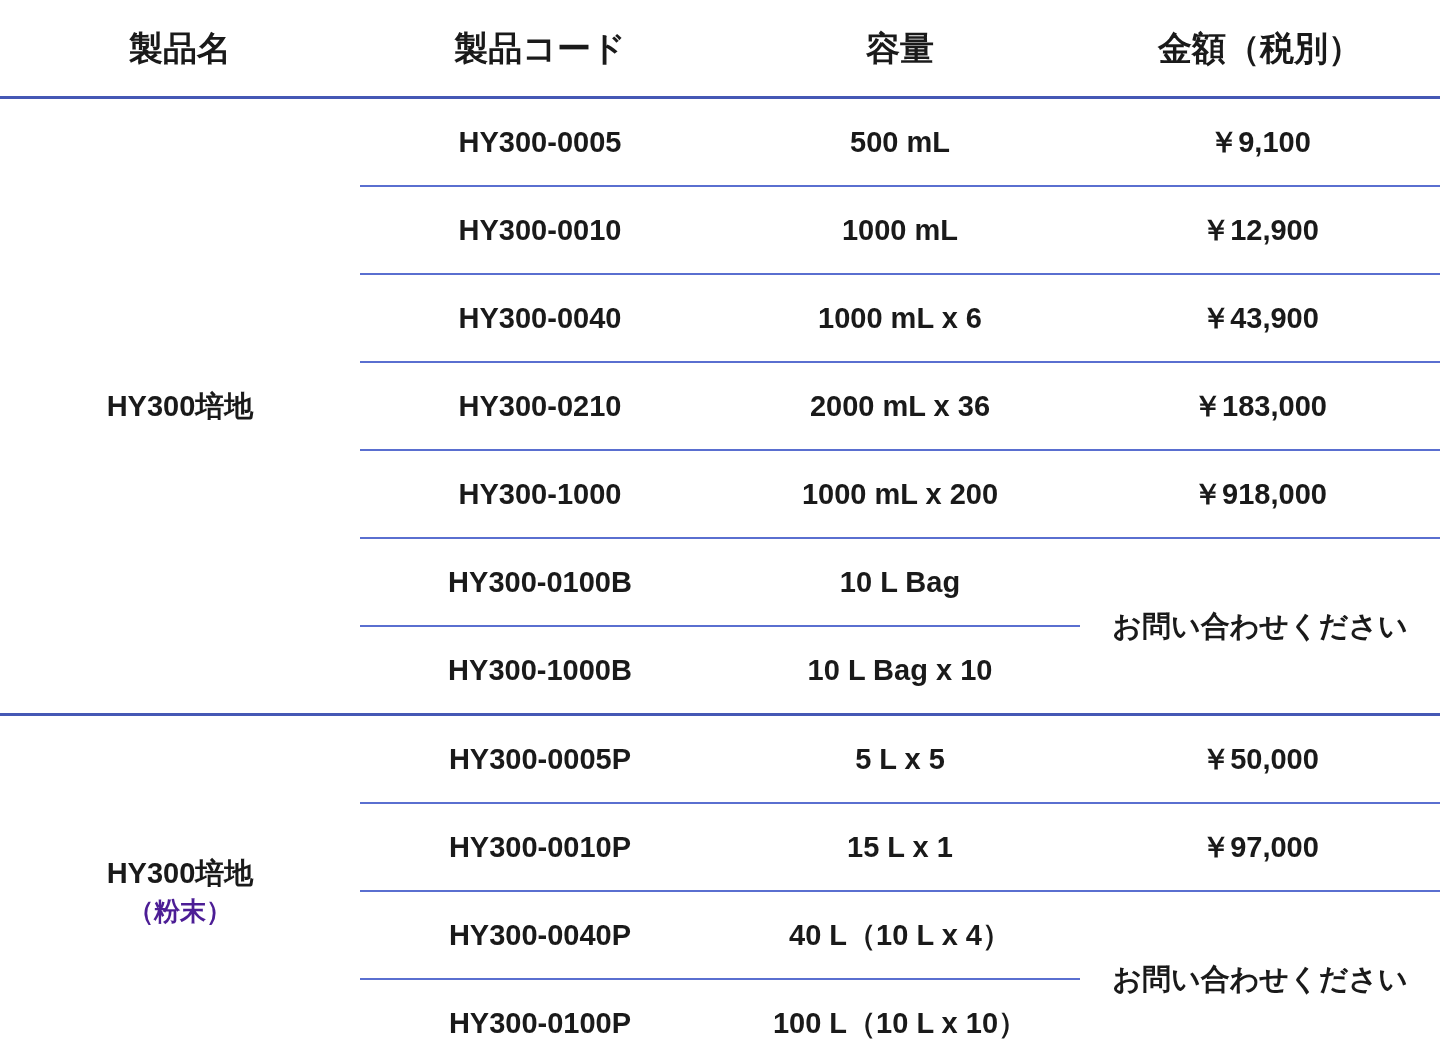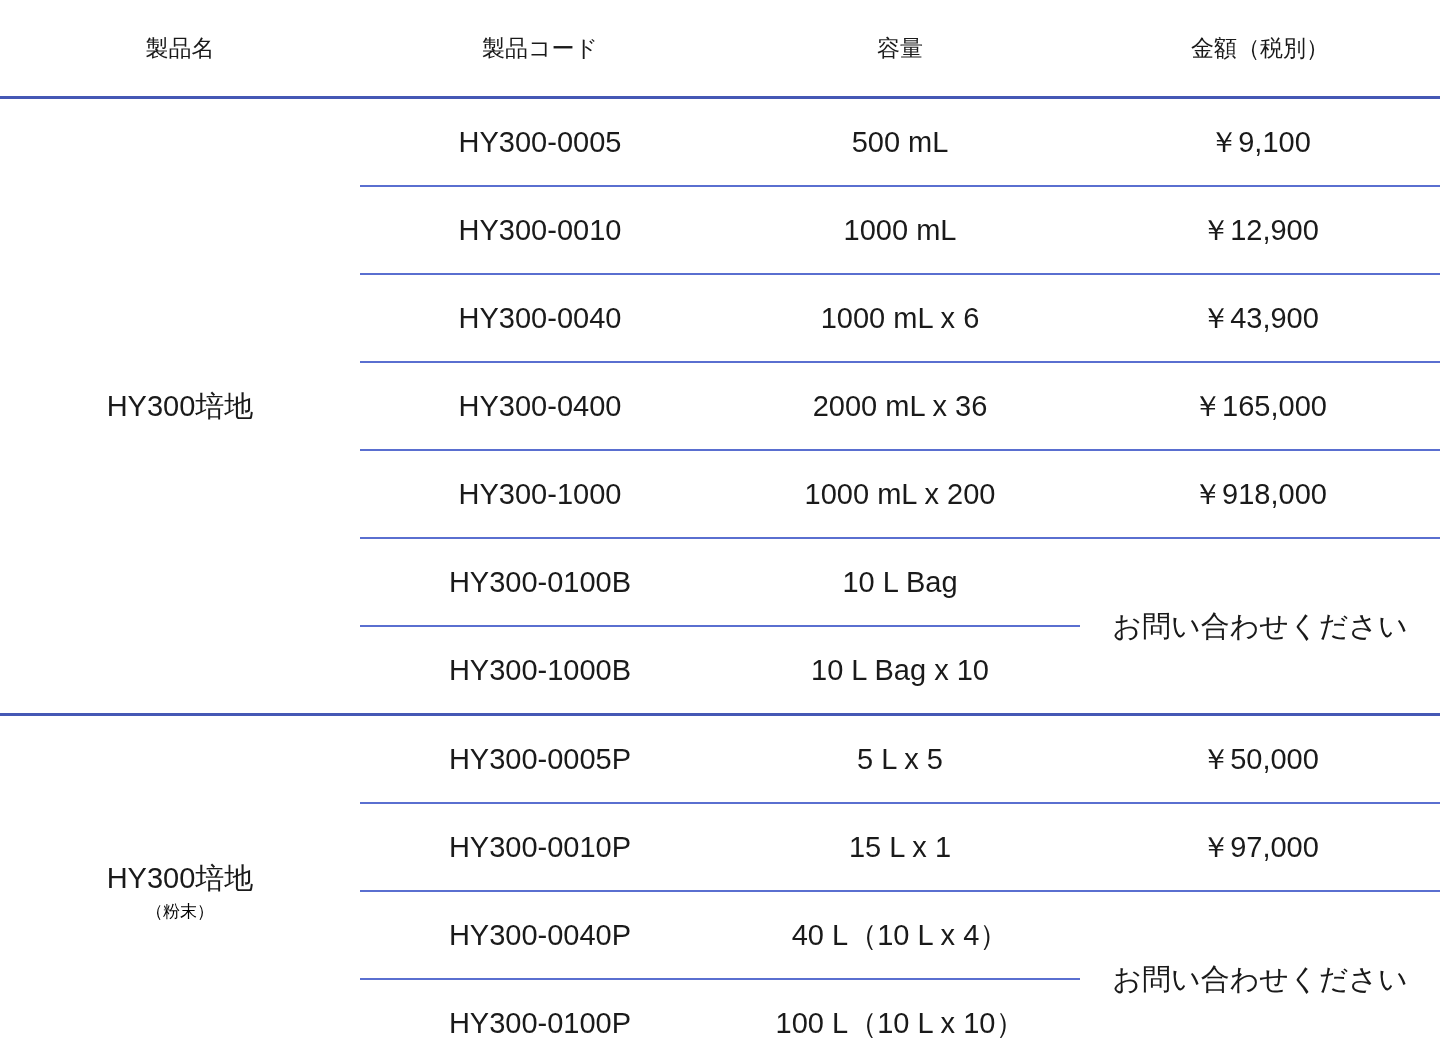--- a/index.html
+++ b/index.html
@@ -30,47 +30,48 @@
   col.c-vol   { width: 360px; }
   col.c-price { width: 360px; }
 
   th, td {
     text-align: center;
     vertical-align: middle;
     padding: 0;
     border: 0;
   }
   thead th {
-    font-size: 23px;
-    font-weight: normal;
+    font-size: 34px;
+    font-weight: bold;
     height: 96px;
     line-height: 96px;
     color: #1a1a1a;
   }
   
   .rule-major {
     border-top: 3px solid #4558b5;
   }
   .rule-minor {
     border-top: 2.5px solid #5a6fd0;
     margin-top: 26px;
   }
   tbody td {
     font-size: 29px;
     height: 86px;
     line-height: 1.25;
     color: #1a1a1a;
+    font-weight: bold;
   }
   td.name-cell {
     font-size: 29px;
   }
   td.name-cell .sub {
     display: block;
-    color: #000000;
-    font-size: 17px;
+    color: #4c1d95;
+    font-size: 26px;
     margin-top: 4px;
   }
   td.code-cell, td.vol-cell, td.price-cell {
     font-size: 29px;
   }
 </style>
 </head>
 <body>
 
 <div class="sheet">
@@ -106,23 +107,23 @@
         <td class="price-cell rule-minor">￥12,900</td>
       </tr>
 
       <tr>
         <td class="code-cell rule-minor">HY300-0040</td>
         <td class="vol-cell rule-minor">1000 mL x 6</td>
         <td class="price-cell rule-minor">￥43,900</td>
       </tr>
 
       <tr>
-        <td class="code-cell rule-minor">HY300-0400</td>
+        <td class="code-cell rule-minor">HY300-0210</td>
         <td class="vol-cell rule-minor">2000 mL x 36</td>
-        <td class="price-cell rule-minor">￥165,000</td>
+        <td class="price-cell rule-minor">￥183,000</td>
       </tr>
 
       <tr>
         <td class="code-cell rule-minor">HY300-1000</td>
         <td class="vol-cell rule-minor">1000 mL x 200</td>
         <td class="price-cell rule-minor">￥918,000</td>
       </tr>
 
       <tr>
         <td class="code-cell rule-minor">HY300-0100B</td>

